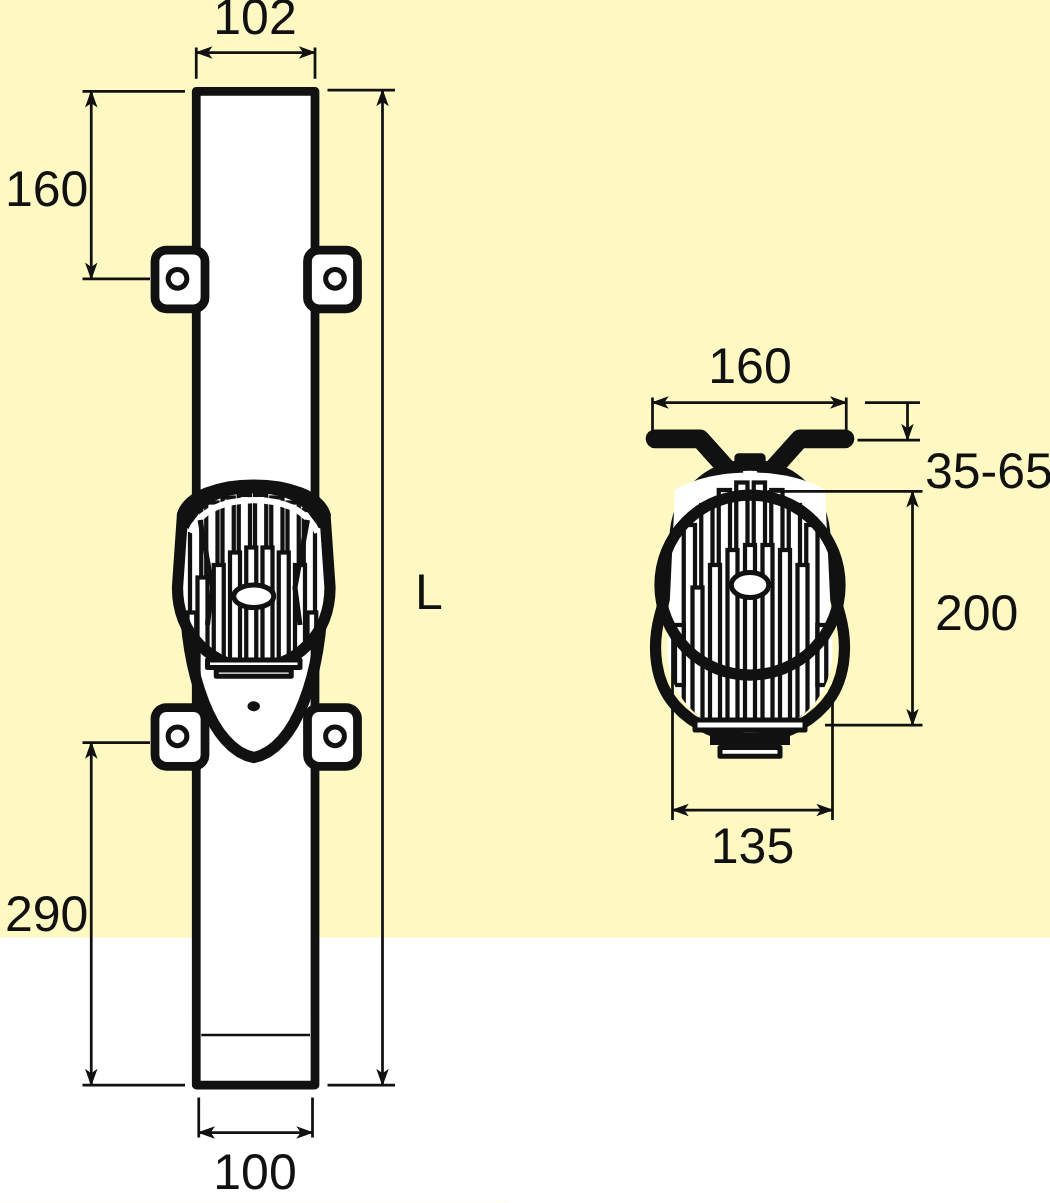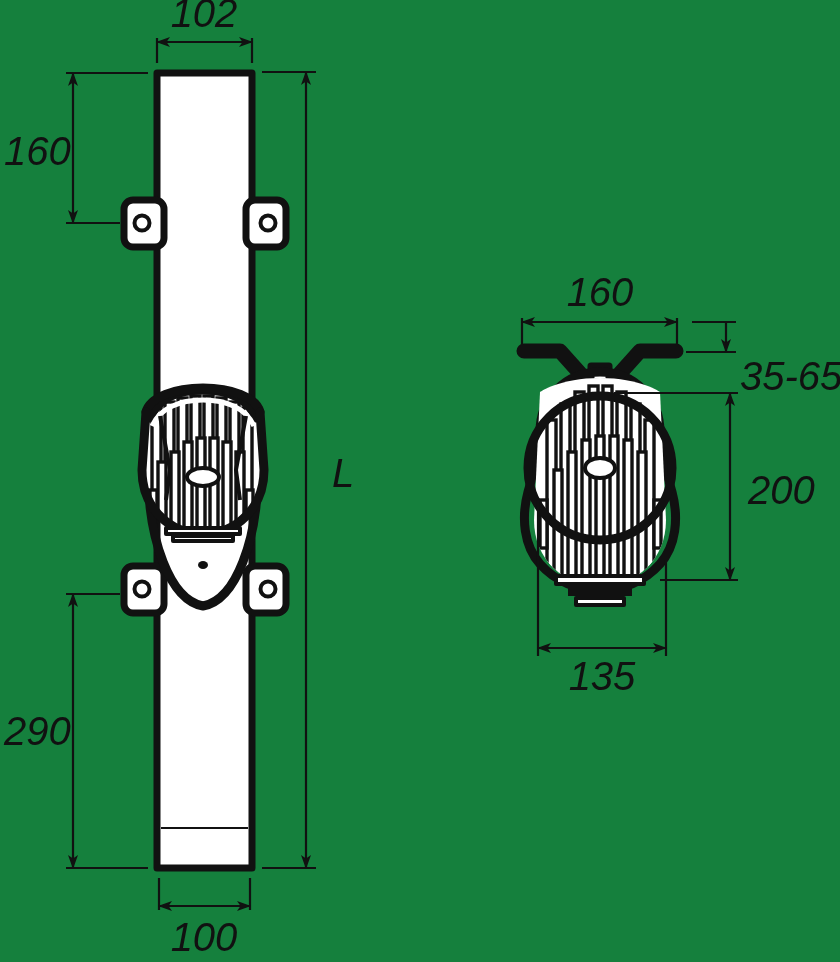--- a/index.html
+++ b/index.html
@@ -9,23 +9,22 @@
   }
   body {
     width: 840px;
     height: 962px;
     font-family: "Liberation Sans", sans-serif;
     overflow: hidden;
   }
   #drawing-root {
     position: relative;
     width: 840px;
-    height: 962px;
-    background: #15803d;
-    font-style: italic;
+    height: 750px;
+    background: #fef9c3;
   }
   svg#technical-drawing {
     display: block;
     width: 840px;
     height: 962px;
   }
   .dim-text {
     font-family: "Liberation Sans", sans-serif;
     font-size: 40px;
     fill: #111111;

